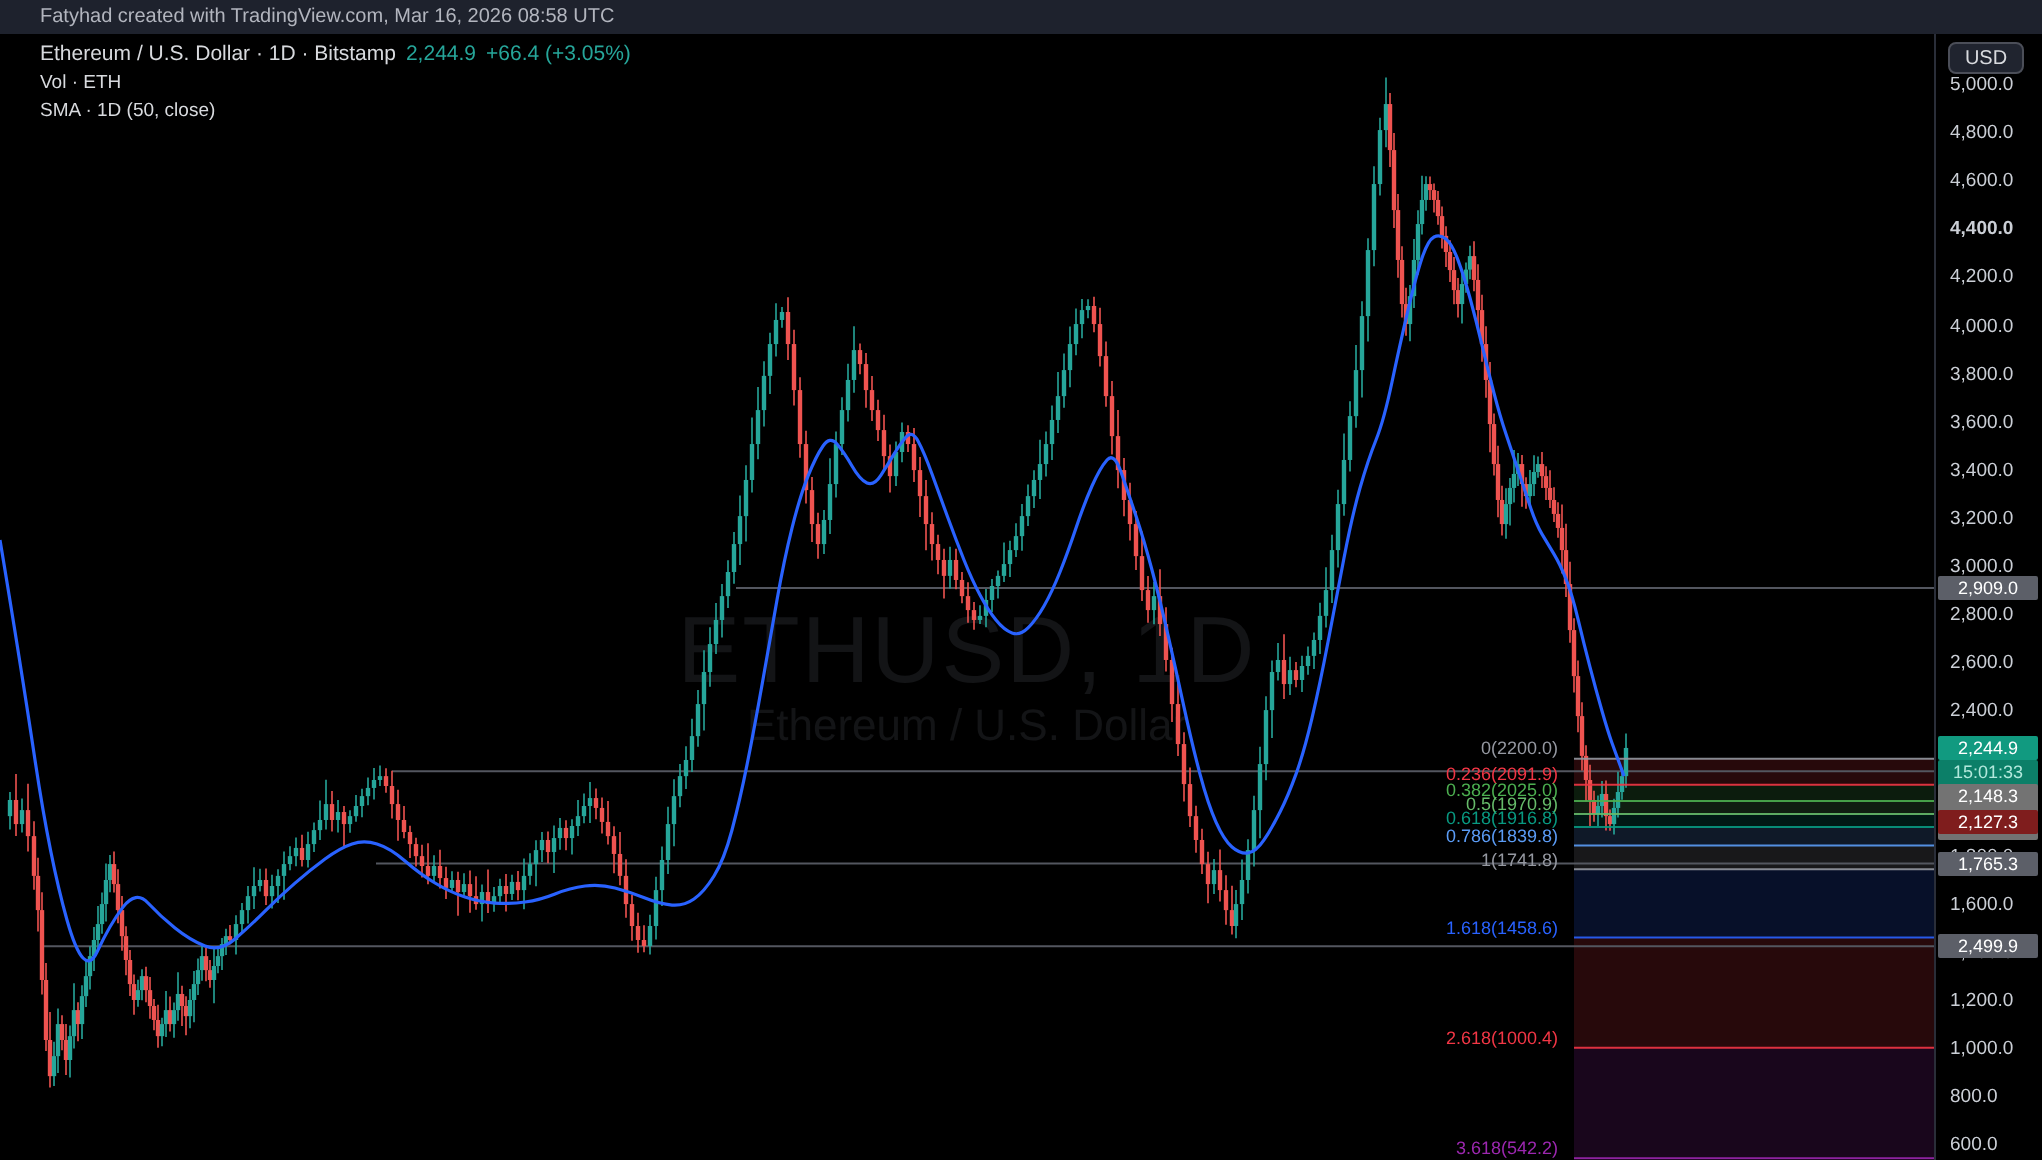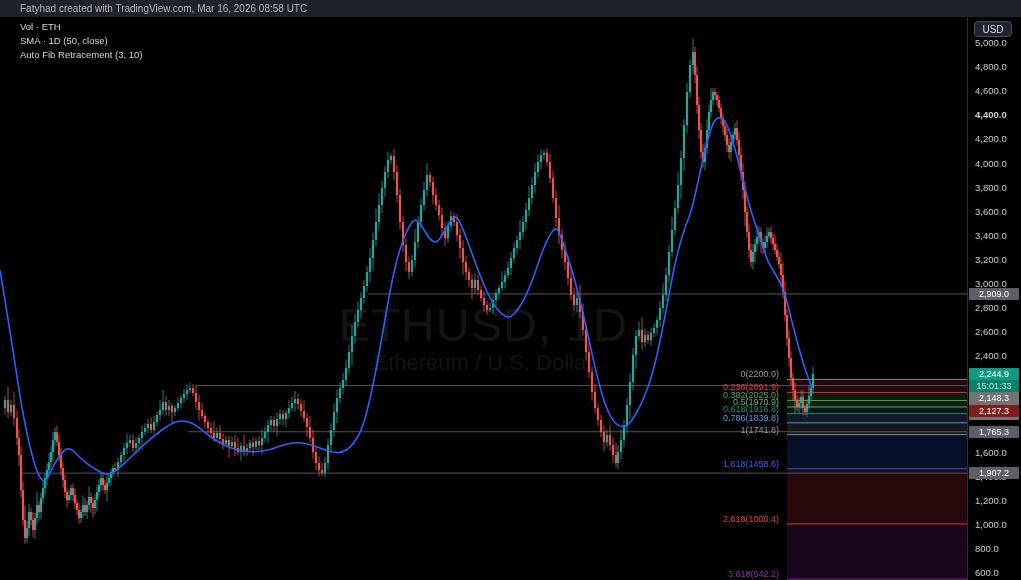--- a/index.html
+++ b/index.html
@@ -680,23 +680,25 @@
       <line x1="787" y1="413.51095919675276" x2="967" y2="413.51095919675276" stroke="#089981" stroke-width="1" stroke-opacity="0.9"></line>
       <line x1="787" y1="422.788464003418" x2="967" y2="422.788464003418" stroke="#5b9cf6" stroke-width="1" stroke-opacity="0.9"></line>
       <line x1="787" y1="434.59619739371925" x2="967" y2="434.59619739371925" stroke="#9598a1" stroke-width="1" stroke-opacity="0.9"></line>
       <line x1="787" y1="468.71813715018163" x2="967" y2="468.71813715018163" stroke="#2962ff" stroke-width="1" stroke-opacity="0.9"></line>
       <line x1="787" y1="523.9253151036105" x2="967" y2="523.9253151036105" stroke="#f23645" stroke-width="1" stroke-opacity="0.9"></line>
       <line x1="787" y1="579.1324930570391" x2="967" y2="579.1324930570391" stroke="#9c27b0" stroke-width="1" stroke-opacity="0.9"></line>
       <path d="M 0 269.9867549668874 Q 10 329.9893185216834 17.5 379.9914548173467 Q 25 429.99359111301004 33.5 459.99487289040803 Q 42 489.996154667806 48.5 476.01965392010254 Q 55 462.04315317239906 61.5 453.54881435590687 Q 68 445.0544755394147 74 451.50053407391584 Q 80 457.946592608417 87.5 463.97094637897885 Q 95 469.9953001495407 102.5 473.0074770348216 Q 110 476.01965392010254 117.5 469.51335184789576 Q 125 463.007049775689 132.5 455.5368511001923 Q 140 448.0666524246956 147.5 441.5603503524888 Q 155 435.054048280282 162.5 429.5116428113651 Q 170 423.9692373424482 176 421.9812005981628 Q 182 419.9931638538774 188.5 421.9812005981628 Q 195 423.9692373424482 202.5 430.475539414655 Q 210 436.98184148686175 217.5 441.5001068147832 Q 225 446.01837214270455 232.5 448.5486007263405 Q 240 451.0788293099765 247.5 451.56077761162146 Q 255 452.0427259132664 262.5 451.01858577227085 Q 270 449.99444563127537 277.5 446.9822687459945 Q 285 443.9700918607135 292.5 443.00619525742366 Q 300 442.04229865413373 307.5 444.03033539841914 Q 315 446.01837214270455 322.5 449.03054902798544 Q 330 452.0427259132664 336 452.52467421491133 Q 342 453.0066225165563 347 449.51249732963043 Q 352 446.01837214270455 357 438.0059816278573 Q 362 429.99359111301004 366 414.992950224311 Q 370 399.99230933561205 373.5 382.46143986327706 Q 377 364.9305703909421 381 342.4597308267464 Q 385 319.98889126255074 388.5 299.9880367442854 Q 392 279.9871822260201 396 264.0226447340312 Q 400 248.0581072420423 404 238.05767998290963 Q 408 228.05725272377697 411.5 222.99679555650502 Q 415 217.93633838923307 418.5 221.9726554155095 Q 422 226.00897244178594 426 232.99722281563768 Q 430 239.98547318948943 433.5 241.4915616321299 Q 437 242.99765007477035 440.5 237.51548814355908 Q 444 232.0333262123478 447 227.03311258278146 Q 450 222.03289895321512 453 218.53877376628924 Q 456 215.04464857936338 459 220.52681051057465 Q 462 226.00897244178594 466 237.03353984191412 Q 470 248.0581072420423 474 259.0224311044649 Q 478 269.9867549668874 482 279.9871822260201 Q 486 289.98760948515275 490 297.51805169835507 Q 494 305.0484939115574 498 310.0487075411237 Q 502 315.04892117069005 506 316.49476607562485 Q 510 317.9406109805597 514 313.9645374919889 Q 518 309.9884640034181 522 303.00021362956636 Q 526 296.0119632557146 530 286.0115359965819 Q 534 276.01110873744926 538 264.0226447340312 Q 542 252.03418073061312 546 242.99765007477035 Q 550 233.96111941892758 553.5 229.98504593035676 Q 557 226.00897244178594 560.5 236.0093997009186 Q 564 246.00982696005127 568 257.99829096346934 Q 572 269.9867549668874 576 284.98739585558644 Q 580 299.9880367442854 584 317.5189062166204 Q 588 335.0497756889554 592 353.54454176458023 Q 596 372.0393078402051 600 387.03994872890405 Q 604 402.0405896176031 608 411.0168767357402 Q 612 419.9931638538774 616 423.48728904080326 Q 620 426.9814142277291 624 426.49946592608416 Q 628 426.0175176244392 632 419.9931638538774 Q 636 413.96881008331553 640 406.0166631061739 Q 644 398.06451612903226 648 387.03994872890405 Q 652 376.0153813287759 656 359.0267036957915 Q 660 342.0380260628071 664 321.0130314035463 Q 668 299.9880367442854 672 279.0232856227302 Q 676 258.05853450117496 680 244.02179021576586 Q 684 229.98504593035676 688 219.9846186712241 Q 692 209.98419141209143 696 191.00747703482162 Q 700 172.0307626575518 704 155.0420850245674 Q 708 138.053407391583 711 129.01687673574023 Q 714 119.98034607989746 717 118.474257637257 Q 720 116.96816919461654 723 119.49839777825251 Q 726 122.02862636188848 729 130.04101687673574 Q 732 138.053407391583 735 149.01773125400555 Q 738 159.9820551164281 741 172.51271095919674 Q 744 185.0433668019654 747 196.5498825037385 Q 750 208.05639820551164 753 217.0326853236488 Q 756 226.00897244178594 759 234.9852595599231 Q 762 243.96154667806024 765 252.998077333903 Q 768 262.0346079897458 771 267.0348216193121 Q 774 272.03503524887844 777 277.0352488784448 Q 780 282.0354625080111 783 289.50566118350775 Q 786 296.97585985900446 789 309.5065157017731 Q 792 322.03717154454176 795 333.5436872463149 Q 798 345.05020294808804 801 355.53257850886564 Q 804 366.01495406964324 806 371.4971160008545 Q 808 376.97927793206577 810 382.5216834009827 L 812 388.0640888698996" fill="none" stroke="#2962ff" stroke-width="1.6" stroke-linejoin="round"></path>
     </svg>
 
   <div id="legend">
+    <div class="t">
+      <span>Ethereum / U.S. Dollar · 1D · Bitstamp</span><span class="price">2,244.9</span><span class="chg">+66.4 (+3.05%)</span>
+    </div>
     <div class="r">Vol · ETH</div>
     <div class="r">SMA · 1D (50, close)</div>
-    <div class="r">Auto Fib Retracement (3, 10)</div>
   </div>
 
   <div id="fiblabels">
       <div class="fiblab" style="top: 369.389px; color: rgb(149, 152, 161);">0(2200.0)</div>
       <div class="fiblab" style="top: 382.414px; color: rgb(242, 54, 69);">0.236(2091.9)</div>
       <div class="fiblab" style="top: 390.474px; color: rgb(76, 175, 80);">0.382(2025.0)</div>
       <div class="fiblab" style="top: 396.993px; color: rgb(102, 187, 106);">0.5(1970.9)</div>
       <div class="fiblab" style="top: 403.511px; color: rgb(8, 153, 129);">0.618(1916.8)</div>
       <div class="fiblab" style="top: 412.788px; color: rgb(91, 156, 246);">0.786(1839.8)</div>
       <div class="fiblab" style="top: 424.596px; color: rgb(149, 152, 161);">1(1741.8)</div>
@@ -732,17 +734,17 @@
         <div class="tick" style="top: 526.071px;">800.0</div>
         <div class="tick" style="top: 550.168px;">600.0</div>
       </div>
     <div id="plabels">
         <div class="plabel" style="top: 270.964px; height: 12px; line-height: 12px; background: rgb(92, 95, 104); color: rgb(255, 255, 255);">2,909.0</div>
         <div class="plabel" style="top: 350.979px; height: 12px; line-height: 12px; background: rgb(17, 154, 128); color: rgb(255, 255, 255);">2,244.9</div>
         <div class="plabel" style="top: 362.979px; height: 17px; line-height: 12px; background: rgb(12, 127, 104); color: rgb(178, 232, 220);">15:01:33</div>
         <div class="plabel" style="top: 375.479px; height: 28px; line-height: 12px; background: #737373; color: rgb(255, 255, 255);">2,148.3</div>
         <div class="plabel" style="top: 387.979px; height: 12px; line-height: 12px; background: #7f1d1d; color: rgb(255, 255, 255);">2,127.3</div>
         <div class="plabel" style="top: 408.765px; height: 12px; line-height: 12px; background: rgb(92, 95, 104); color: rgb(255, 255, 255);">1,765.3</div>
-        <div class="plabel" style="top: 450.152px; height: 12px; line-height: 12px; background: rgb(92, 95, 104); color: rgb(255, 255, 255);">1,907.2</div>
+        <div class="plabel" style="top: 450.152px; height: 12px; line-height: 12px; background: rgb(92, 95, 104); color: rgb(255, 255, 255);">2,499.9</div>
       </div>
   </div>
 
 </div>
 
 </body></html>

